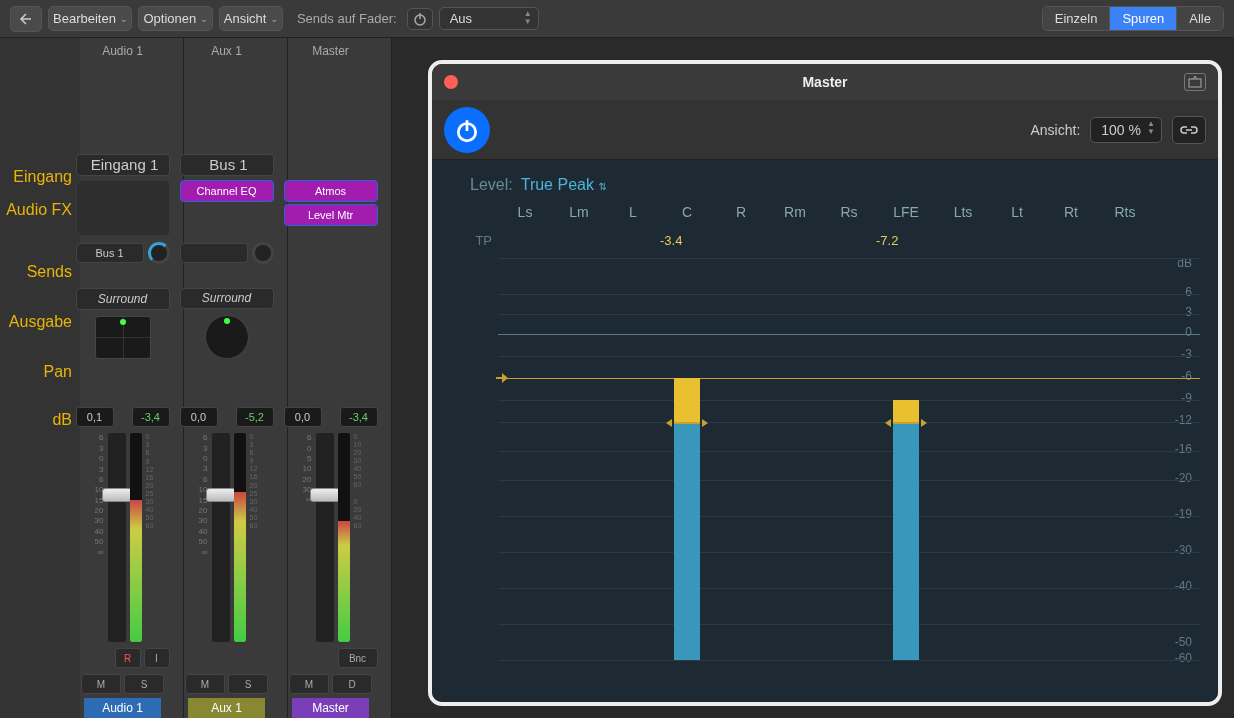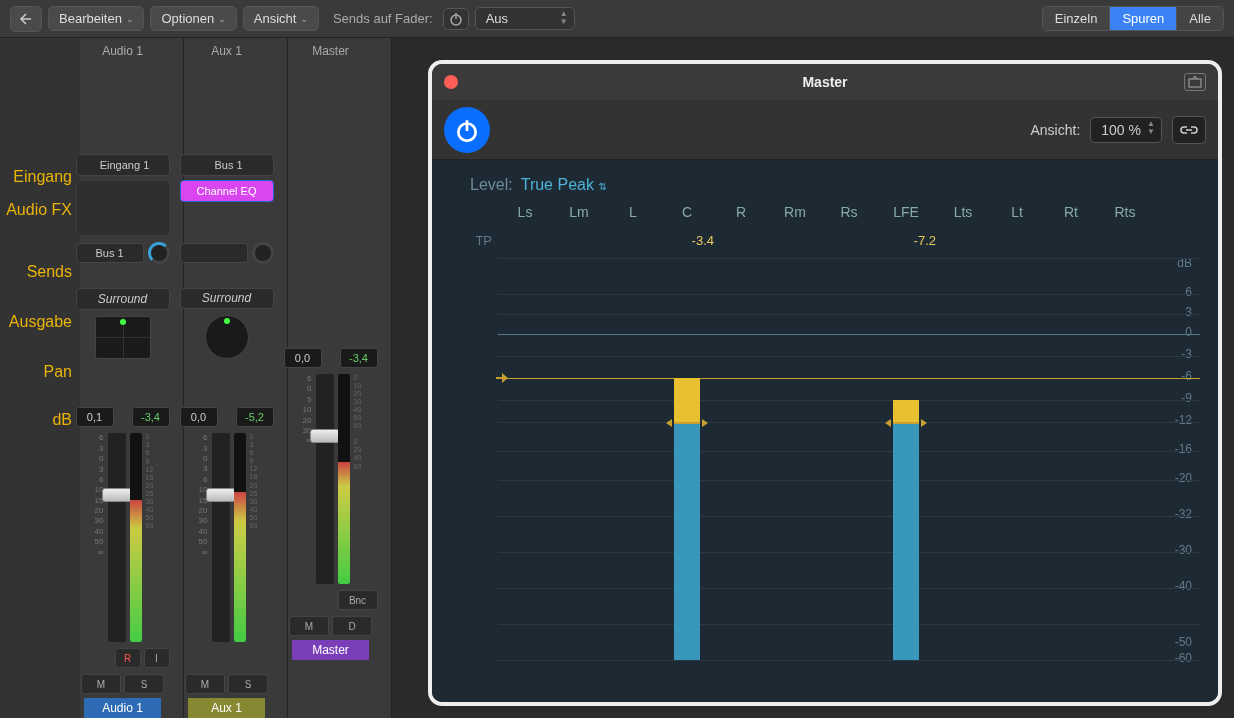--- a/index.html
+++ b/index.html
@@ -1,20 +1,20 @@
 <!DOCTYPE html>
 <html><head>
 <meta charset="utf-8">
 <style>
 * { margin: 0; padding: 0; box-sizing: border-box; font-family: -apple-system, "Helvetica Neue", Arial, sans-serif; }
 body { background: #2a2a2a; width: 1234px; height: 718px; overflow: hidden; color: #ccc; font-size: 12px; position: relative; }
 
 
 .toolbar { height: 38px; background: #3a3a3a; display: flex; align-items: center; padding: 0 10px; gap: 6px; border-bottom: 1px solid #222; }
-.tb-btn { background: #4a4a4a; border: 1px solid #555; border-radius: 5px; color: #ddd; padding: 4px 10px; font-size: 13px; display: flex; align-items: center; gap: 4px; cursor: pointer; }
+.tb-btn { background: #4a4a4a; border: 1px solid #555; border-radius: 5px; color: #ddd; padding: 4px 4px; font-size: 13px; display: flex; align-items: center; gap: 4px; cursor: pointer; }
 .tb-icon { width: 32px; height: 26px; background: #4a4a4a; border-radius: 5px; display: flex; align-items: center; justify-content: center; border:1px solid #555;}
 .chev { font-size: 9px; color: #aaa; }
 .tb-label { color: #aaa; font-size: 13px; margin-left: 8px; margin-right: 4px; }
 .tb-power { width: 26px; height: 22px; background: #333; border-radius: 5px; display:flex; align-items:center; justify-content:center; border:1px solid #555;}
 .tb-select { background: #333; border: 1px solid #555; border-radius: 5px; color: #ddd; padding: 3px 24px 3px 10px; font-size: 13px; position: relative; }
 .updown { position:absolute; right:6px; top:2px; font-size:8px; line-height:8px; color:#888;}
 .view-group { margin-left: auto; display: flex; gap: 0; background: #3a3a3a; border-radius: 5px; overflow: hidden; border:1px solid #555;}
 .view-btn { padding: 4px 12px; font-size: 13px; color: #ddd; background: #444; cursor:pointer; }
 .view-btn.active { background: #3b82f6; color: #fff; }
 .view-btn + .view-btn { border-left: 1px solid #555; }
@@ -31,25 +31,25 @@
 .row-label.ausgabe { margin-top: 20px; }
 .row-label.pan { margin-top: 20px; }
 .row-label.db { margin-top: 18px; }
 
 
 .strips { display: flex; background: #333; }
 .strip { width: 104px; border-right: 1px solid #222; display:flex; flex-direction:column; align-items:center; padding: 6px 22px 0 4px; background:#3a3a3a;}
 .strip-title { color: #aaa; font-size: 12px; margin-bottom: 92px; height:18px;}
 
 .io-row { display:flex; align-items:center; gap:2px; width:94px; height:22px; margin-bottom:4px;}
-.io-slot{ flex:1; height:22px; background:#2a2a2a; border-radius:4px; border:1px solid #444; display:flex;align-items:center;justify-content:center;font-size:11px;color:#ccc; gap:4px;}
+.io-slot{ flex:1; height:22px; background:#2a2a2a; border-radius:4px; border:1px solid #444; display:flex;align-items:center;justify-content:center;font-size:15px;color:#ccc; gap:4px;}
 
 .fx-slots{ height:56px; width:94px; display:flex; flex-direction:column; gap:2px; margin-bottom:4px;}
 .fx-slot{ height:22px; background:#2a2a2a; border-radius:4px; border:1px solid #444; display:flex;align-items:center;justify-content:center;font-size:11px;color:#ccc;}
-.fx-slot.blue{background:#d946ef;color:#fff;border-color:#1f68d6;}
+.fx-slot.blue{background:#a21caf;color:#fff;border-color:#1f68d6;}
 .fx-empty{ height:56px; background:#2e2e2e; border-radius:4px; border:1px solid #3a3a3a;}
 
 .sends-row{display:flex;align-items:center;gap:4px;width:94px;height:26px;margin-bottom:22px;}
 .send-slot{flex:1;height:20px;background:#2a2a2a;border-radius:4px;border:1px solid #444;display:flex;align-items:center;justify-content:center;font-size:11px;color:#ccc;}
 .knob{width:22px;height:22px;border-radius:50%;background:#222;border:3px solid #3aa0d8;border-top-color:#3aa0d8;border-right-color:#444;border-bottom-color:#444;flex-shrink:0;}
 .knob.dim{border-color:#444;}
 
 .out-slot{width:94px;height:22px;background:#2a2a2a;border-radius:4px;border:1px solid #444;display:flex;align-items:center;justify-content:center;font-size:12px;color:#ccc;margin-bottom:6px;font-style:italic;}
 
 .pan-box{width:56px;height:44px;background:#1a1a1a;border:1px solid #444;border-radius:3px;margin-bottom:8px;position:relative;}
@@ -105,21 +105,21 @@
 .level-row{display:flex;align-items:center;gap:8px;font-size:16px;color:#6a8a9a;margin-bottom:10px;padding-left:20px;}
 .level-val{color:#4db2d9;cursor:pointer;}
 
 .channels-header{display:flex;margin-left:48px;}
 .ch-col{width:54px;text-align:center;color:#8aa;font-size:14px;}
 .ch-col.wide{width:60px;}
 
 .tp-row{display:flex;margin-left:8px;margin-top:10px;height:20px;align-items:center;}
 .tp-label{width:40px;text-align:right;color:#5f7a88;font-size:13px;padding-right:6px;}
 .tp-vals{display:flex;}
-.tp-val{width:54px;text-align:right;color:#e8c95a;font-size:13px;}
+.tp-val{width:54px;text-align:left;color:#e8c95a;font-size:13px;}
 .tp-val.wide{width:60px;}
 
 .graph-area{flex:1;display:flex;margin-top:8px;position:relative;}
 .y-axis{width:48px;display:flex;flex-direction:column;font-size:12px;color:#5f7a88;text-align:right;padding-right:8px;}
 .bars-zone{flex:1;position:relative;border-top:1px solid #2a3a44;}
 .hline{position:absolute;left:0;right:0;height:1px;background:#2a3a44;}
 .zero-line{background:#5a7a8a;}
 .marker-line{background:#c8a030;}
 .bar{position:absolute;bottom:0;width:26px;background:#3a97bc;}
 .bar-top{position:absolute;width:26px;background:#e8c030;}
@@ -257,20 +257,24 @@
           <div class="sq wide">M</div>
           <div class="sq wide">S</div>
         </div>
         <div class="name-bar olive">Aux 1</div>
       </div>
       <div class="strip">
         <div class="strip-title">Master</div>
         <div class="io-row" style="visibility:hidden">
           <div class="io-slot"></div>
         </div>
+        <div class="fx-slots">
+          <div class="fx-slot blue">Atmos</div>
+          <div class="fx-slot blue">Level Mtr</div>
+        </div>
         <div class="sends-row" style="visibility:hidden"></div>
         <div class="out-slot" style="visibility:hidden"></div>
         <div style="height:52px"></div>
         <div class="db-row">
           <div class="db-box">0,0</div>
           <div class="db-box green">-3,4</div>
         </div>
         <div class="fader-area">
     <div class="fader-scale">6<br>0<br>5<br>10<br>20<br>30<br>∞</div>
     <div class="fader-track">
@@ -368,21 +372,21 @@
         <div style="position:absolute;right:8px;top:-2px;color:#5f7a88;">dB</div>
       <div style="position: absolute; right: 8px; top: 27px; color: rgb(95, 122, 136); font-size: 12px;">6</div>
           <div style="position: absolute; right: 8px; top: 47px; color: rgb(95, 122, 136); font-size: 12px;">3</div>
           <div style="position: absolute; right: 8px; top: 67px; color: rgb(95, 122, 136); font-size: 12px;">0</div>
           <div style="position: absolute; right: 8px; top: 89px; color: rgb(95, 122, 136); font-size: 12px;">-3</div>
           <div style="position: absolute; right: 8px; top: 111px; color: rgb(95, 122, 136); font-size: 12px;">-6</div>
           <div style="position: absolute; right: 8px; top: 133px; color: rgb(95, 122, 136); font-size: 12px;">-9</div>
           <div style="position: absolute; right: 8px; top: 155px; color: rgb(95, 122, 136); font-size: 12px;">-12</div>
           <div style="position: absolute; right: 8px; top: 184px; color: rgb(95, 122, 136); font-size: 12px;">-16</div>
           <div style="position: absolute; right: 8px; top: 213px; color: rgb(95, 122, 136); font-size: 12px;">-20</div>
-          <div style="position: absolute; right: 8px; top: 249px; color: rgb(95, 122, 136); font-size: 12px;">-32</div>
+          <div style="position: absolute; right: 8px; top: 249px; color: rgb(95, 122, 136); font-size: 12px;">-19</div>
           <div style="position: absolute; right: 8px; top: 285px; color: rgb(95, 122, 136); font-size: 12px;">-30</div>
           <div style="position: absolute; right: 8px; top: 321px; color: rgb(95, 122, 136); font-size: 12px;">-40</div>
           <div style="position: absolute; right: 8px; top: 377px; color: rgb(95, 122, 136); font-size: 12px;">-50</div>
           <div style="position: absolute; right: 8px; top: 393px; color: rgb(95, 122, 136); font-size: 12px;">-60</div>
         </div>
       <div class="bars-zone" id="bars">
           <div class="hline" style="top: 35px;"></div>
           <div class="hline" style="top: 55px;"></div>
           <div class="hline zero-line" style="top: 75px;"></div>
           <div class="hline" style="top: 97px;"></div>

